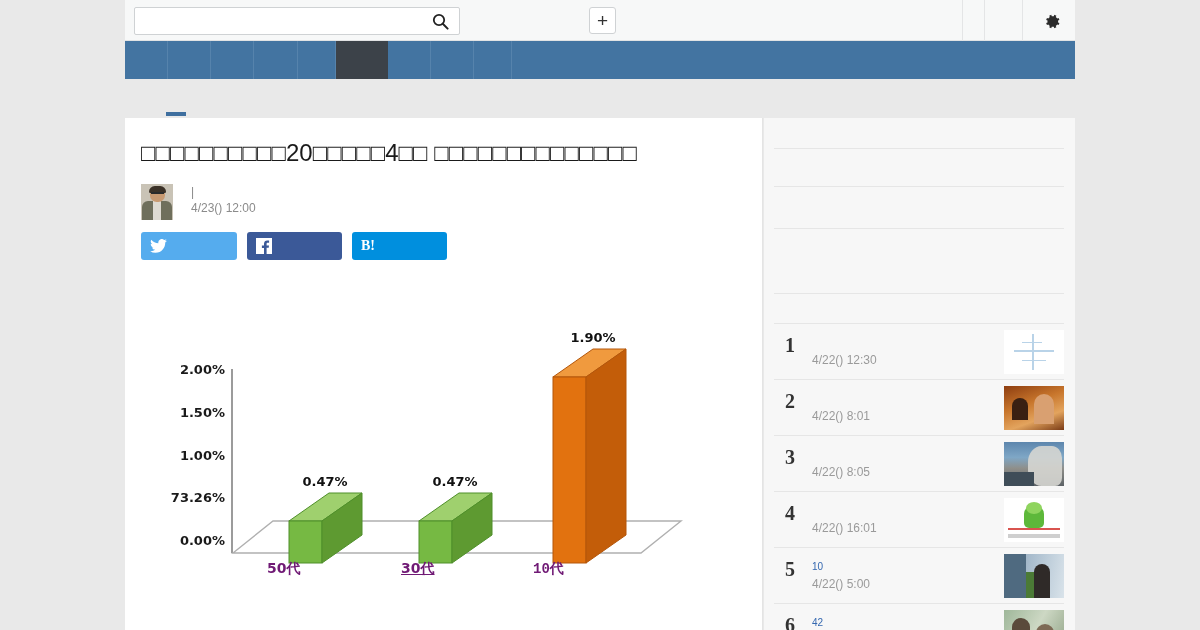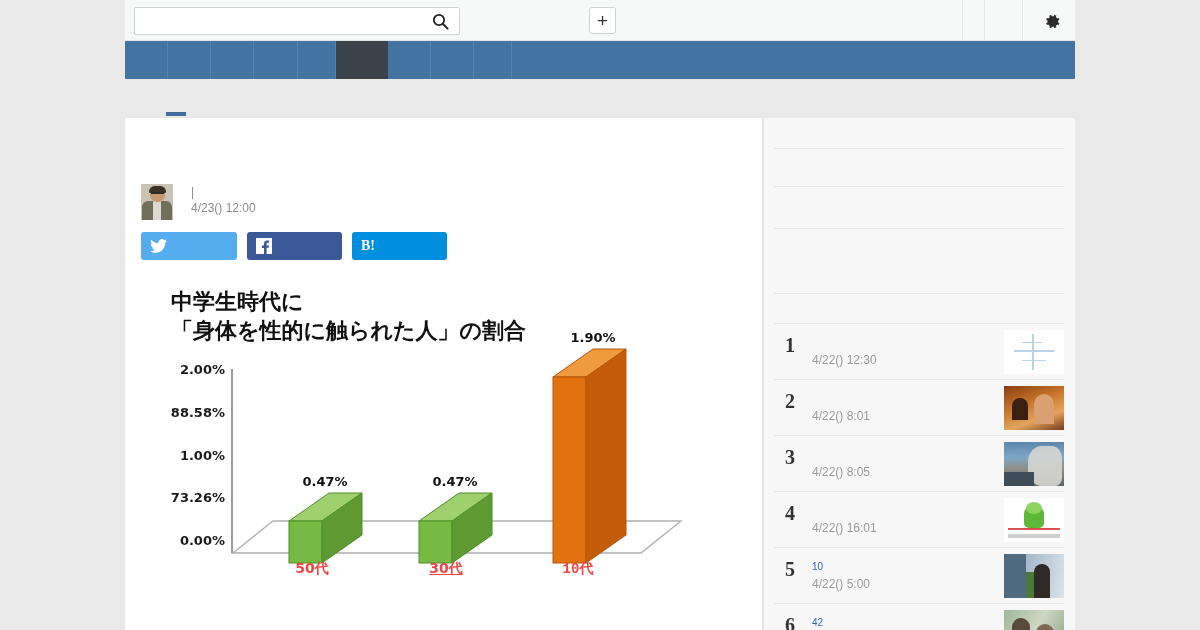--- a/index.html
+++ b/index.html
@@ -140,22 +140,22 @@
     position: absolute; left: 30px; top: 6px;
     font-size: 22px; font-weight: bold; color: #111; line-height: 29px;
     font-family: "DejaVu Sans", sans-serif; white-space: pre-line;
   }
   .ylab {
     position: absolute; left: 22px; width: 62px; text-align: right;
     font-size: 13px; font-weight: bold; color: #1a1a1a;
     font-family: "DejaVu Sans", sans-serif;
   }
   .xlab {
-    position: absolute; top: 279px; width: 90px; text-align: center;
-    font-size: 14px; font-weight: bold; color: #ef4444;
+    position: absolute; top: 279px; width: 90px; text-align: left;
+    font-size: 14px; font-weight: bold; color: #701a75;
     font-family: "DejaVu Sans", sans-serif;
   }
   .vallab {
     position: absolute; width: 80px; text-align: center;
     font-size: 13px; font-weight: bold; color: #111;
     font-family: "DejaVu Sans", sans-serif;
   }
   .axis-v { position: absolute; left: 90px; top: 88px; width: 2px; height: 184px; background: #9b9b9b; }
   .floor { position: absolute; left: 0; top: 0; }
 
@@ -286,20 +286,21 @@
         <span class="nav-label"></span>
       </div>
       <div class="nav-seg" style="left: 349px; width: 38px;">
         <span class="nav-label"></span>
       </div>
     </div>
 
   <div class="subtab-underline"></div>
 
   <div class="article">
+    <h1 class="article-title">□□□□□□□□□□20□□□□□4□□ □□□□□□□□□□□□□□</h1>
 
     <div class="byline">
       <div class="avatar">
         <div class="body"></div>
         <div class="shirt"></div>
         <div class="head"></div>
         <div class="hair"></div>
         <div class="glasses"></div>
       </div>
       <div class="byline-sep">|</div>
@@ -321,25 +322,23 @@
             <path fill="#3b5998" d="M10.6 16V9.8h2.1l.3-2.4h-2.4V5.9c0-.7.2-1.2 1.2-1.2h1.3V2.5c-.2 0-1-.1-1.9-.1-1.9 0-3.2 1.2-3.2 3.3v1.8H5.9v2.4h2.1V16z"></path>
           </svg>
         </span>
       </div>
       <div class="share-btn share-hb" style="background:#008fde;">
         <span class="glyph hb-text">B!</span>
       </div>
     </div>
 
     <div class="figure">
-      <div class="fig-title">中学生時代に
-「身体を性的に触られた人」の割合</div>
 
       <div class="ylab" style="top:81px;">2.00%</div>
-      <div class="ylab" style="top:124px;">88.58%</div>
+      <div class="ylab" style="top:124px;">1.50%</div>
       <div class="ylab" style="top:167px;">1.00%</div>
       <div class="ylab" style="top:209px;">73.26%</div>
       <div class="ylab" style="top:252px;">0.00%</div>
 
       <div class="axis-v"></div>
 
       <svg class="floor" width="600" height="330">
         <polygon points="92,272 132,240 540,240 500,272" fill="#ffffff" stroke="#b0b0b0" stroke-width="1.4"></polygon>
       </svg>
 

